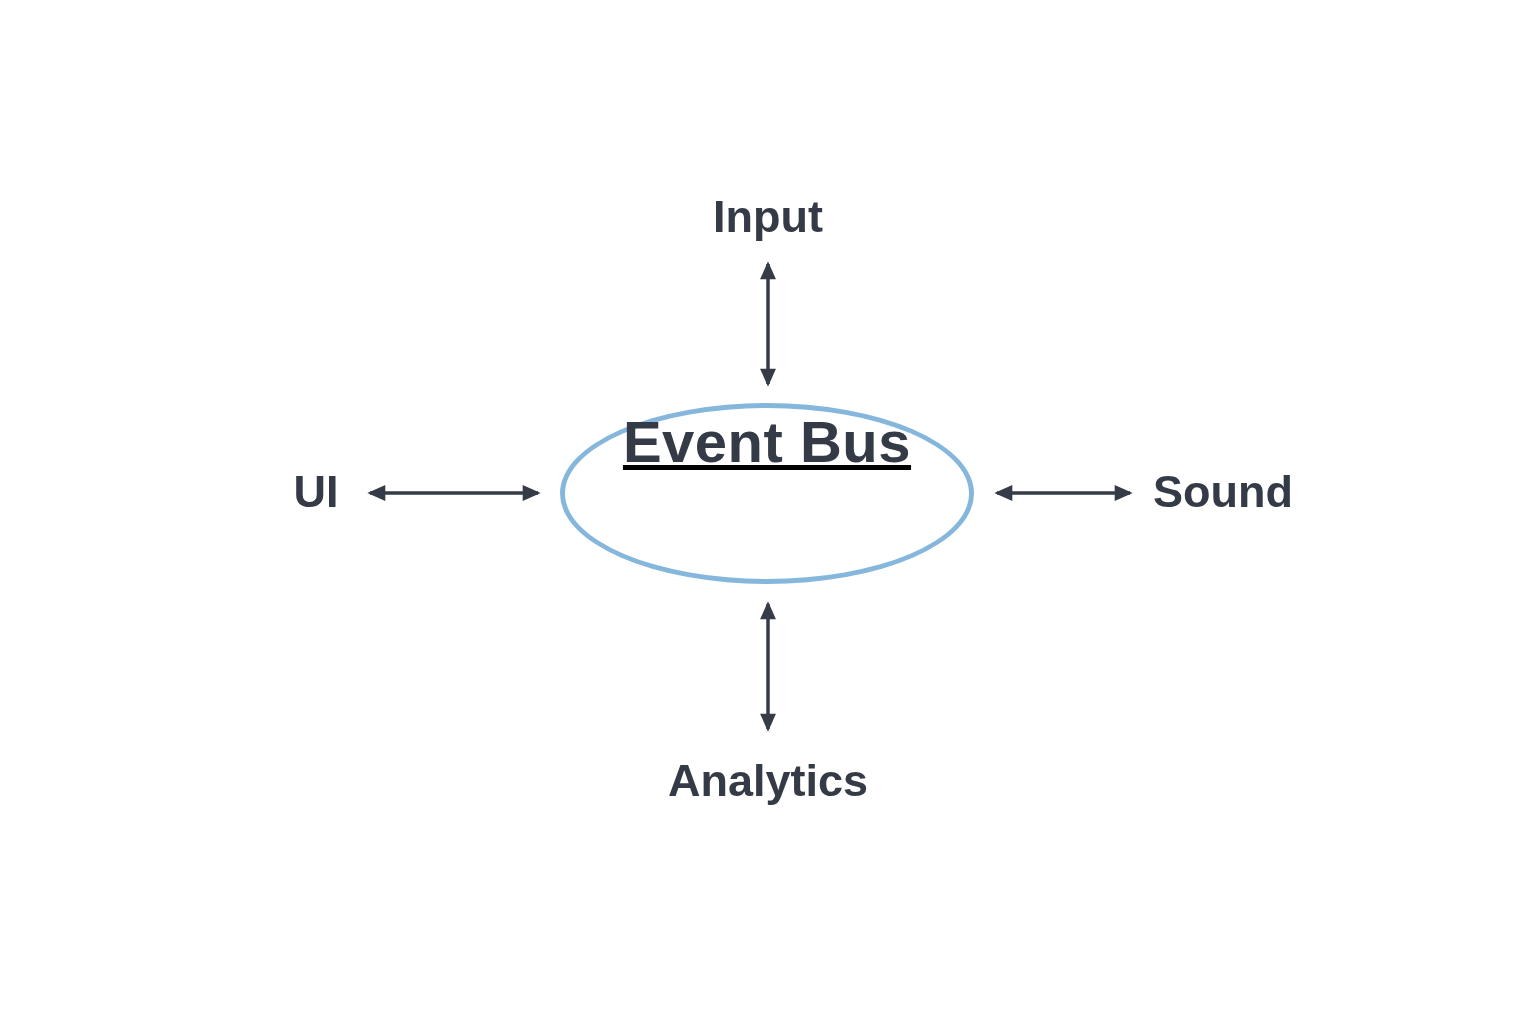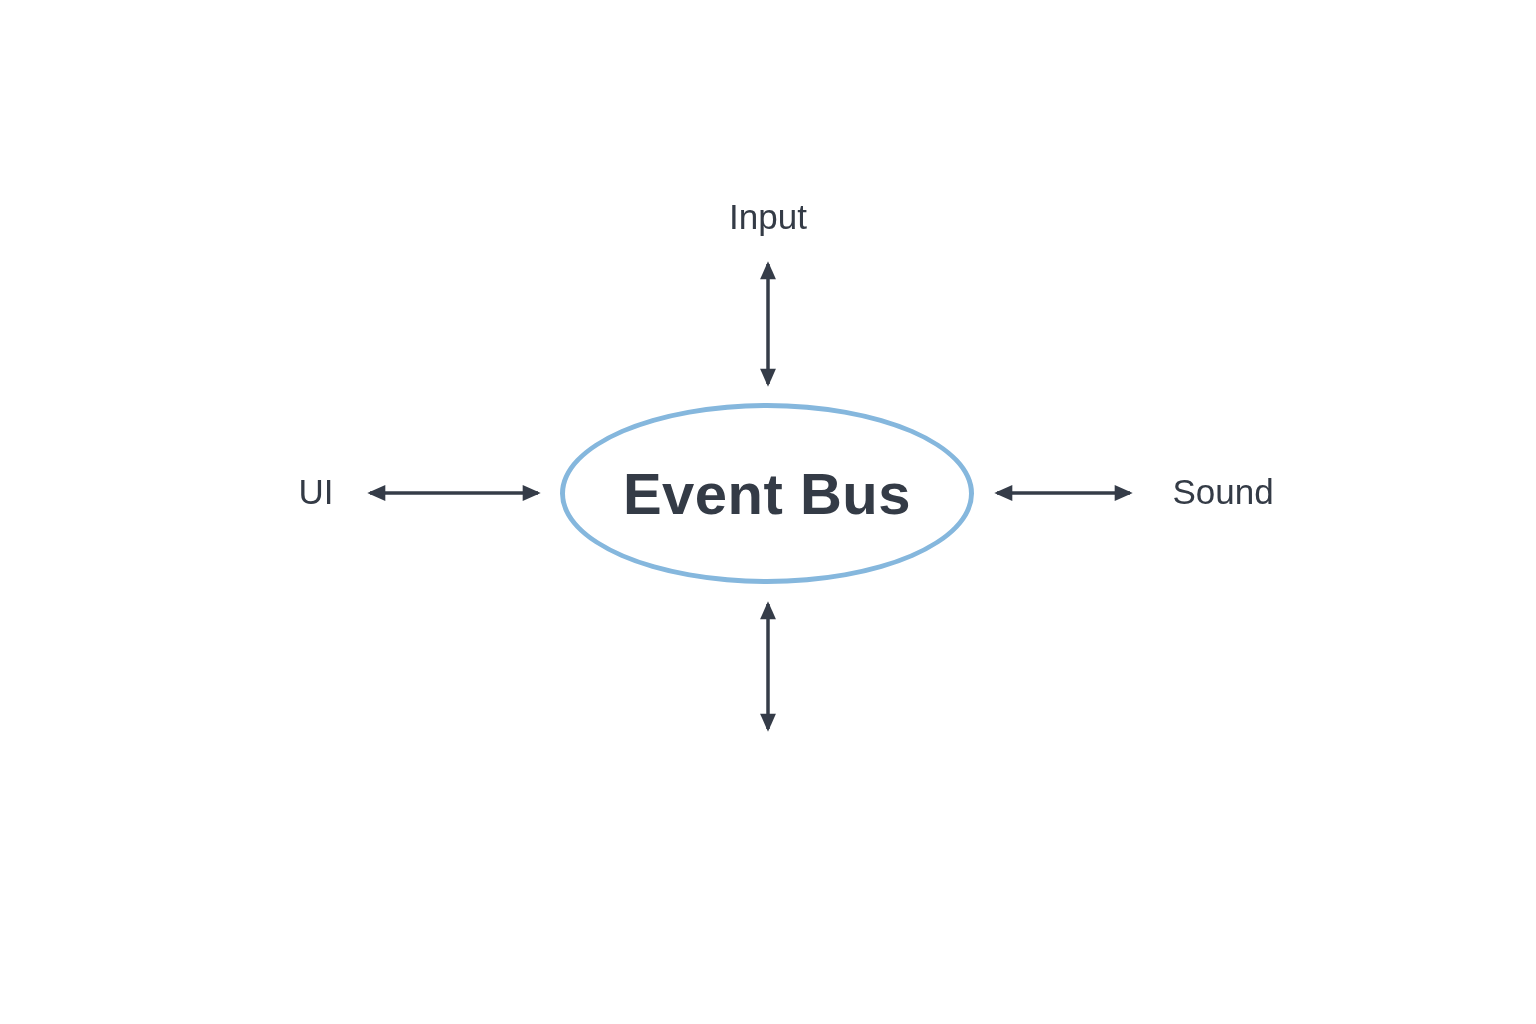--- a/index.html
+++ b/index.html
@@ -31,34 +31,35 @@
   }
   .arrowhead-shape { fill: var(--arrow); }
   .hub-ellipse {
     position: absolute;
     left: 560px; top: 403px;
     width: 414px; height: 181px;
     border: 5.5px solid var(--ellipse_stroke);
     border-radius: 50%;
     background: var(--background);
     display: flex;
-    align-items: center;
+    align-items: flex-start;
     justify-content: center;
+    text-decoration: underline;
   }
   .hub-label {
     font-size: 58px;
     font-weight: bold;
     color: var(--text);
     letter-spacing: 0.5px;
     white-space: nowrap;
   }
   .node-label {
     position: absolute;
-    font-size: 35px;
-    font-weight: normal;
+    font-size: 45px;
+    font-weight: bold;
     color: var(--text);
     white-space: nowrap;
     transform: translate(-50%, -50%);
   }
   .node-label.input     { left: 768px;  top: 217px; }
   .node-label.sound     { left: 1223px; top: 492px; }
   .node-label.analytics { left: 768px;  top: 781px; }
   .node-label.ui        { left: 316px;  top: 492px; text-align: center; }
 </style>
 </head>
@@ -77,15 +78,16 @@
     <line x1="768" y1="604" x2="768" y2="729" marker-start="url(#ah)" marker-end="url(#ah)"></line>
     <line x1="370" y1="493" x2="538" y2="493" marker-start="url(#ah)" marker-end="url(#ah)"></line>
   </svg>
 
   <div class="hub-ellipse">
     <span class="hub-label">Event Bus</span>
   </div>
 
   <div class="node-label input">Input</div>
   <div class="node-label sound">Sound</div>
+  <div class="node-label analytics">Analytics</div>
   <div class="node-label ui">UI</div>
 
 </div>
 
 </body></html>

